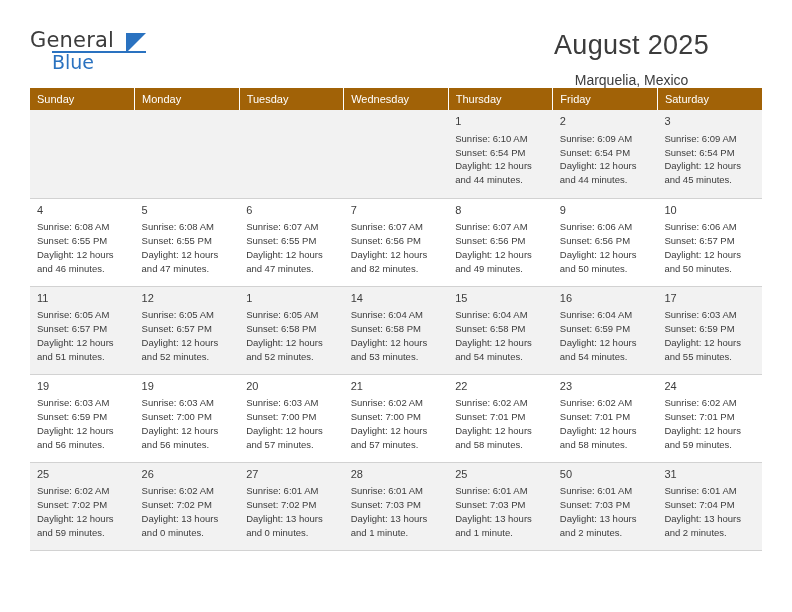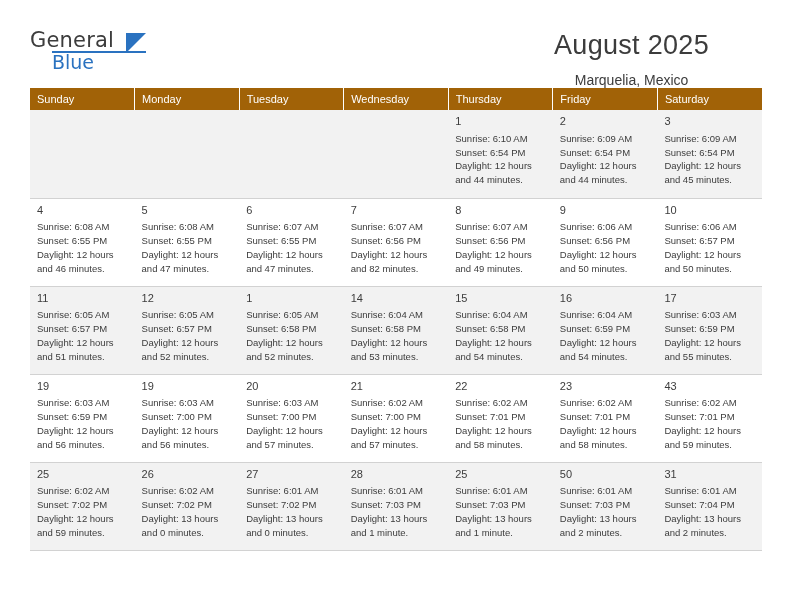--- a/index.html
+++ b/index.html
@@ -358,21 +358,21 @@
           <td>
             <span class="daynum">23</span>
             <div class="info">
               <div>Sunrise: 6:02 AM</div>
               <div>Sunset: 7:01 PM</div>
               <div>Daylight: 12 hours</div>
               <div>and 58 minutes.</div>
             </div>
           </td>
           <td>
-            <span class="daynum">43</span>
+            <span class="daynum">24</span>
             <div class="info">
               <div>Sunrise: 6:02 AM</div>
               <div>Sunset: 7:01 PM</div>
               <div>Daylight: 12 hours</div>
               <div>and 59 minutes.</div>
             </div>
           </td>
         </tr>
         <tr class="shade">
           <td>

